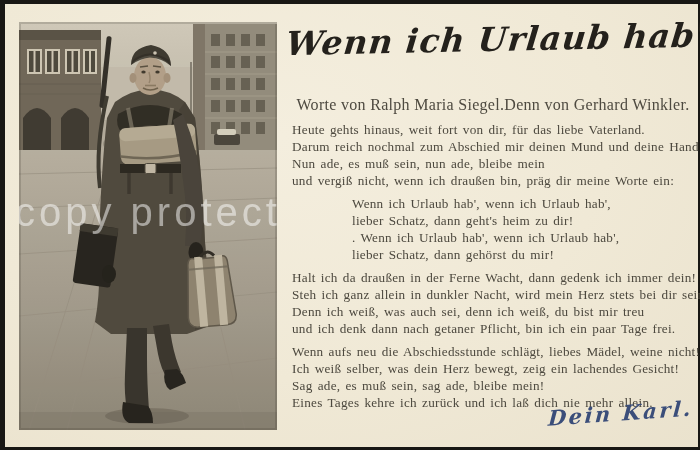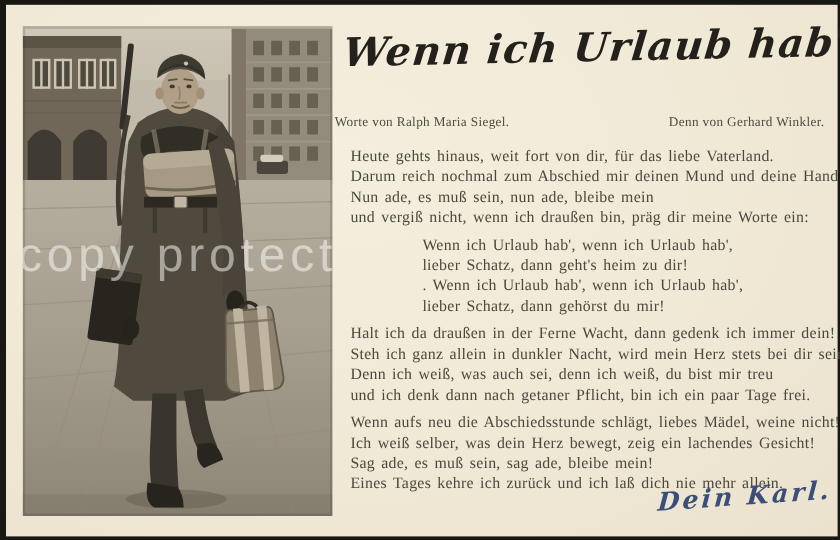--- a/index.html
+++ b/index.html
@@ -19,23 +19,23 @@
   .photo-wrap svg { display:block; }
 
   .title {
     position:absolute; left:280px; top:16px; width:410px; height:62px;
     font-family:"DejaVu Serif",serif; font-style:italic; font-weight:bold;
     font-size:33px; letter-spacing:1px; text-align:center;
     transform:rotate(-1.2deg) skewX(-7deg); color:#24211c; white-space:nowrap;
   }
 
   .credits {
-    position:absolute; left:274px; top:92px; width:408px;
-    display:flex; justify-content:space-between;
-    font-size:11px; color:#4e4a40; letter-spacing:.3px;
+    position:absolute; left:284px; top:92px; width:408px;
+    display:flex; justify-content:center;
+    font-size:16px; color:#4e4a40; letter-spacing:.3px;
   }
 
   .verse { position:absolute; left:287px; width:410px; font-size:13.2px;
            color:#4c483e; letter-spacing:.25px; word-spacing:1.6px; }
   .verse div { height:16.9px; line-height:16.9px; white-space:nowrap; }
   .v1 { top:118px; }
   .chorus { top:192px; left:347px; }
   .v2 { top:266px; }
   .v3 { top:340px; }
 

